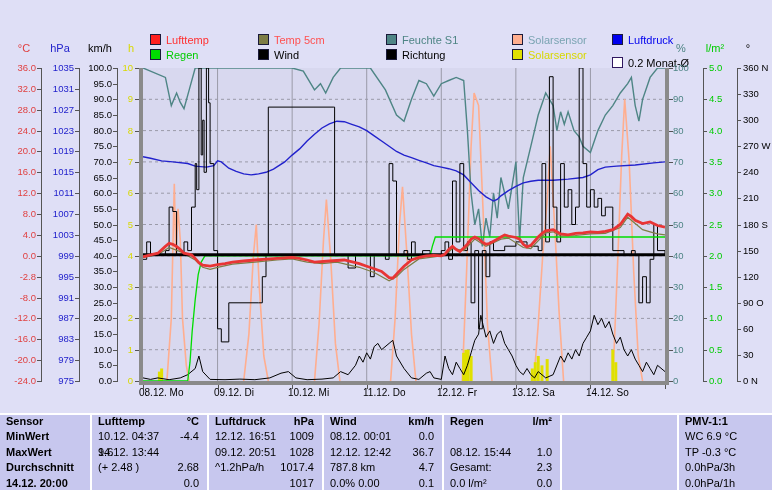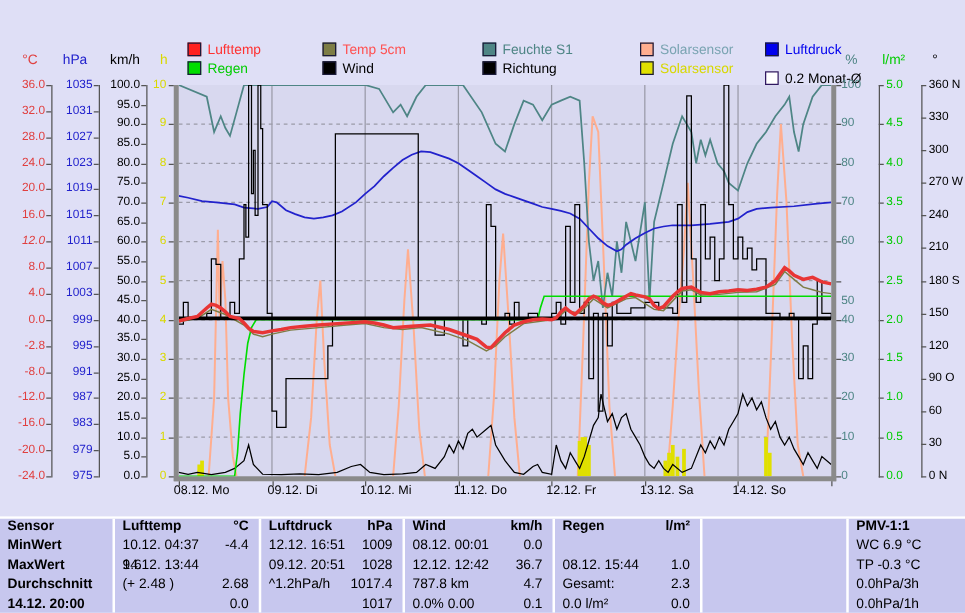--- a/index.html
+++ b/index.html
@@ -139,21 +139,21 @@
       <div class="ax-lab" style="top: 84px; color: rgb(224, 64, 64); right: 736px;">32.0</div>
       <div class="tick" style="left: 37px; top: 110px; width: 4px;"></div>
       <div class="ax-lab" style="top: 105px; color: rgb(224, 64, 64); right: 736px;">28.0</div>
       <div class="tick" style="left: 37px; top: 131px; width: 4px;"></div>
       <div class="ax-lab" style="top: 126px; color: rgb(224, 64, 64); right: 736px;">24.0</div>
       <div class="tick" style="left: 37px; top: 151px; width: 4px;"></div>
       <div class="ax-lab" style="top: 146px; color: rgb(224, 64, 64); right: 736px;">20.0</div>
       <div class="tick" style="left: 37px; top: 172px; width: 4px;"></div>
       <div class="ax-lab" style="top: 167px; color: rgb(224, 64, 64); right: 736px;">16.0</div>
       <div class="tick" style="left: 37px; top: 193px; width: 4px;"></div>
-      <div class="ax-lab" style="top: 188px; color: rgb(224, 64, 64); right: 736px; font-style: italic;">12.0</div>
+      <div class="ax-lab" style="top: 188px; color: rgb(224, 64, 64); right: 736px;">12.0</div>
       <div class="tick" style="left: 37px; top: 214px; width: 4px;"></div>
       <div class="ax-lab" style="top: 209px; color: rgb(224, 64, 64); right: 736px;">8.0</div>
       <div class="tick" style="left: 37px; top: 235px; width: 4px;"></div>
       <div class="ax-lab" style="top: 230px; color: rgb(224, 64, 64); right: 736px;">4.0</div>
       <div class="tick" style="left: 37px; top: 256px; width: 4px;"></div>
       <div class="ax-lab" style="top: 251px; color: rgb(224, 64, 64); right: 736px;">0.0</div>
       <div class="tick" style="left: 37px; top: 277px; width: 4px;"></div>
       <div class="ax-lab" style="top: 272px; color: rgb(224, 64, 64); right: 736px;">-2.8</div>
       <div class="tick" style="left: 37px; top: 298px; width: 4px;"></div>
       <div class="ax-lab" style="top: 293px; color: rgb(224, 64, 64); right: 736px;">-8.0</div>
@@ -267,21 +267,21 @@
       <div class="ax-lab" style="top: 63px; color: rgb(78, 133, 133); left: 673px;">100</div>
       <div class="tick" style="left: 669px; top: 99px; width: 4px;"></div>
       <div class="ax-lab" style="top: 94px; color: rgb(78, 133, 133); left: 673px;">90</div>
       <div class="tick" style="left: 669px; top: 131px; width: 4px;"></div>
       <div class="ax-lab" style="top: 126px; color: rgb(78, 133, 133); left: 673px;">80</div>
       <div class="tick" style="left: 669px; top: 162px; width: 4px;"></div>
       <div class="ax-lab" style="top: 157px; color: rgb(78, 133, 133); left: 673px;">70</div>
       <div class="tick" style="left: 669px; top: 193px; width: 4px;"></div>
       <div class="ax-lab" style="top: 188px; color: rgb(78, 133, 133); left: 673px;">60</div>
       <div class="tick" style="left: 669px; top: 225px; width: 4px;"></div>
-      <div class="ax-lab" style="top: 236px; color: rgb(78, 133, 133); left: 673px;">50</div>
+      <div class="ax-lab" style="top: 220px; color: rgb(78, 133, 133); left: 673px;">50</div>
       <div class="tick" style="left: 669px; top: 256px; width: 4px;"></div>
       <div class="ax-lab" style="top: 251px; color: rgb(78, 133, 133); left: 673px;">40</div>
       <div class="tick" style="left: 669px; top: 287px; width: 4px;"></div>
       <div class="ax-lab" style="top: 282px; color: rgb(78, 133, 133); left: 673px;">30</div>
       <div class="tick" style="left: 669px; top: 318px; width: 4px;"></div>
       <div class="ax-lab" style="top: 313px; color: rgb(78, 133, 133); left: 673px;">20</div>
       <div class="tick" style="left: 669px; top: 350px; width: 4px;"></div>
       <div class="ax-lab" style="top: 345px; color: rgb(78, 133, 133); left: 673px;">10</div>
       <div class="tick" style="left: 669px; top: 381px; width: 4px;"></div>
       <div class="ax-lab" style="top: 376px; color: rgb(78, 133, 133); left: 673px;">0</div>

